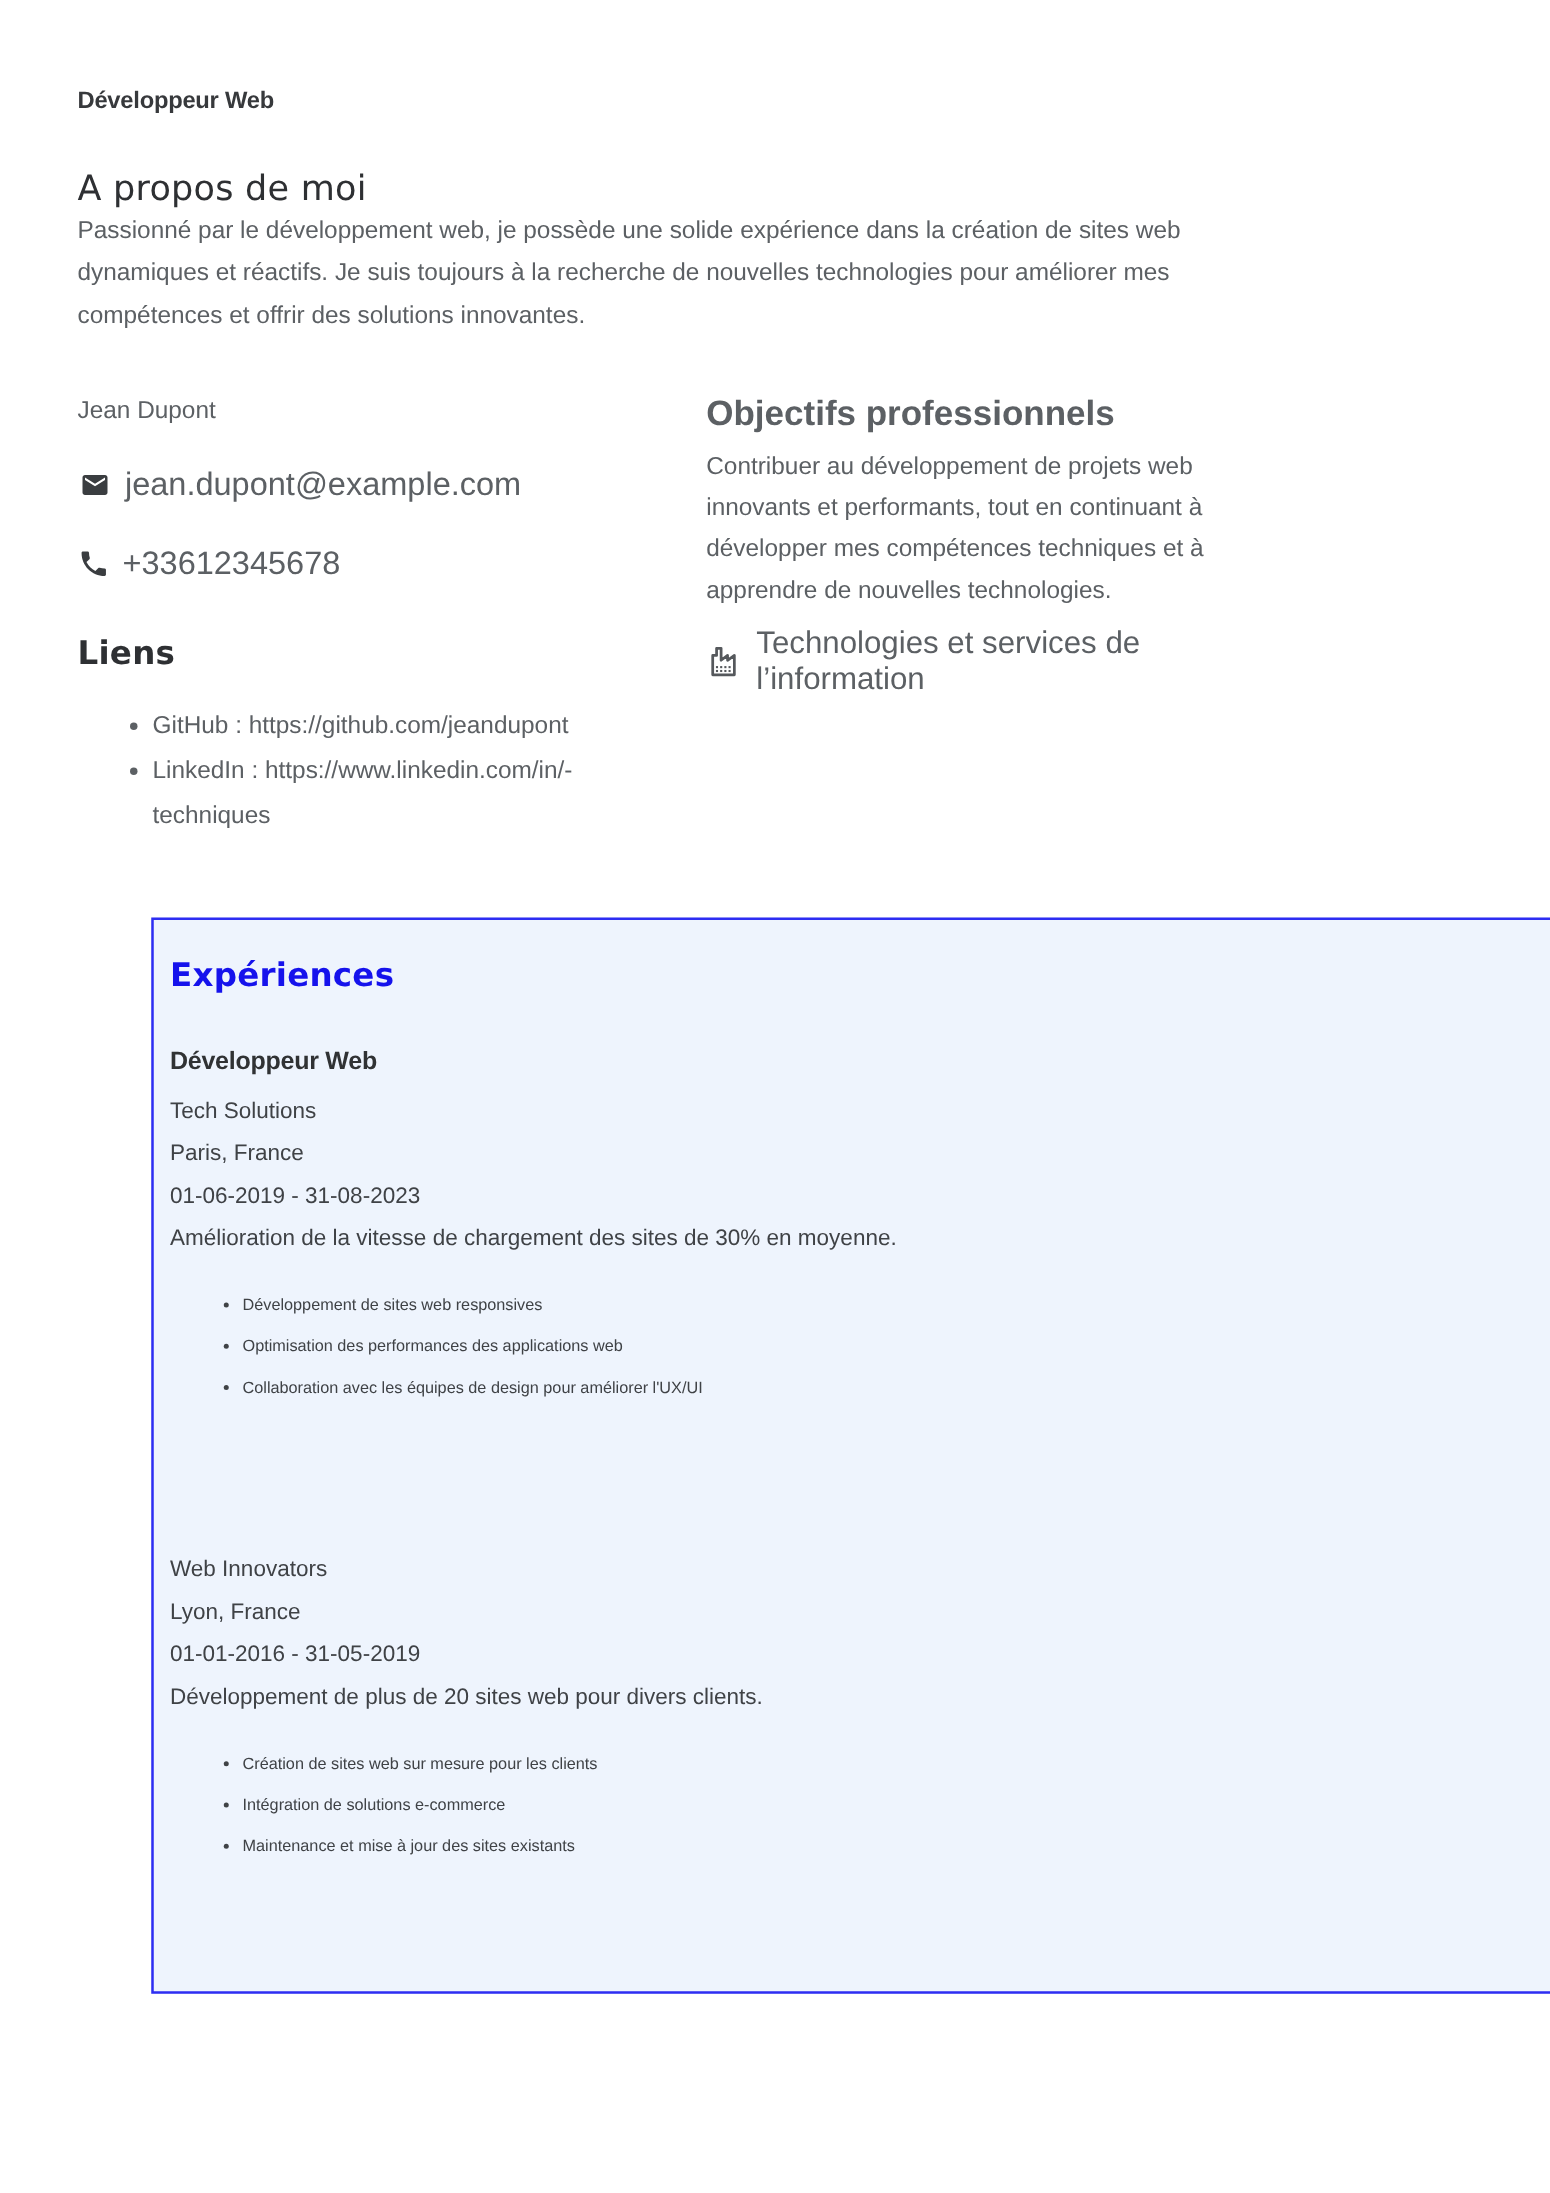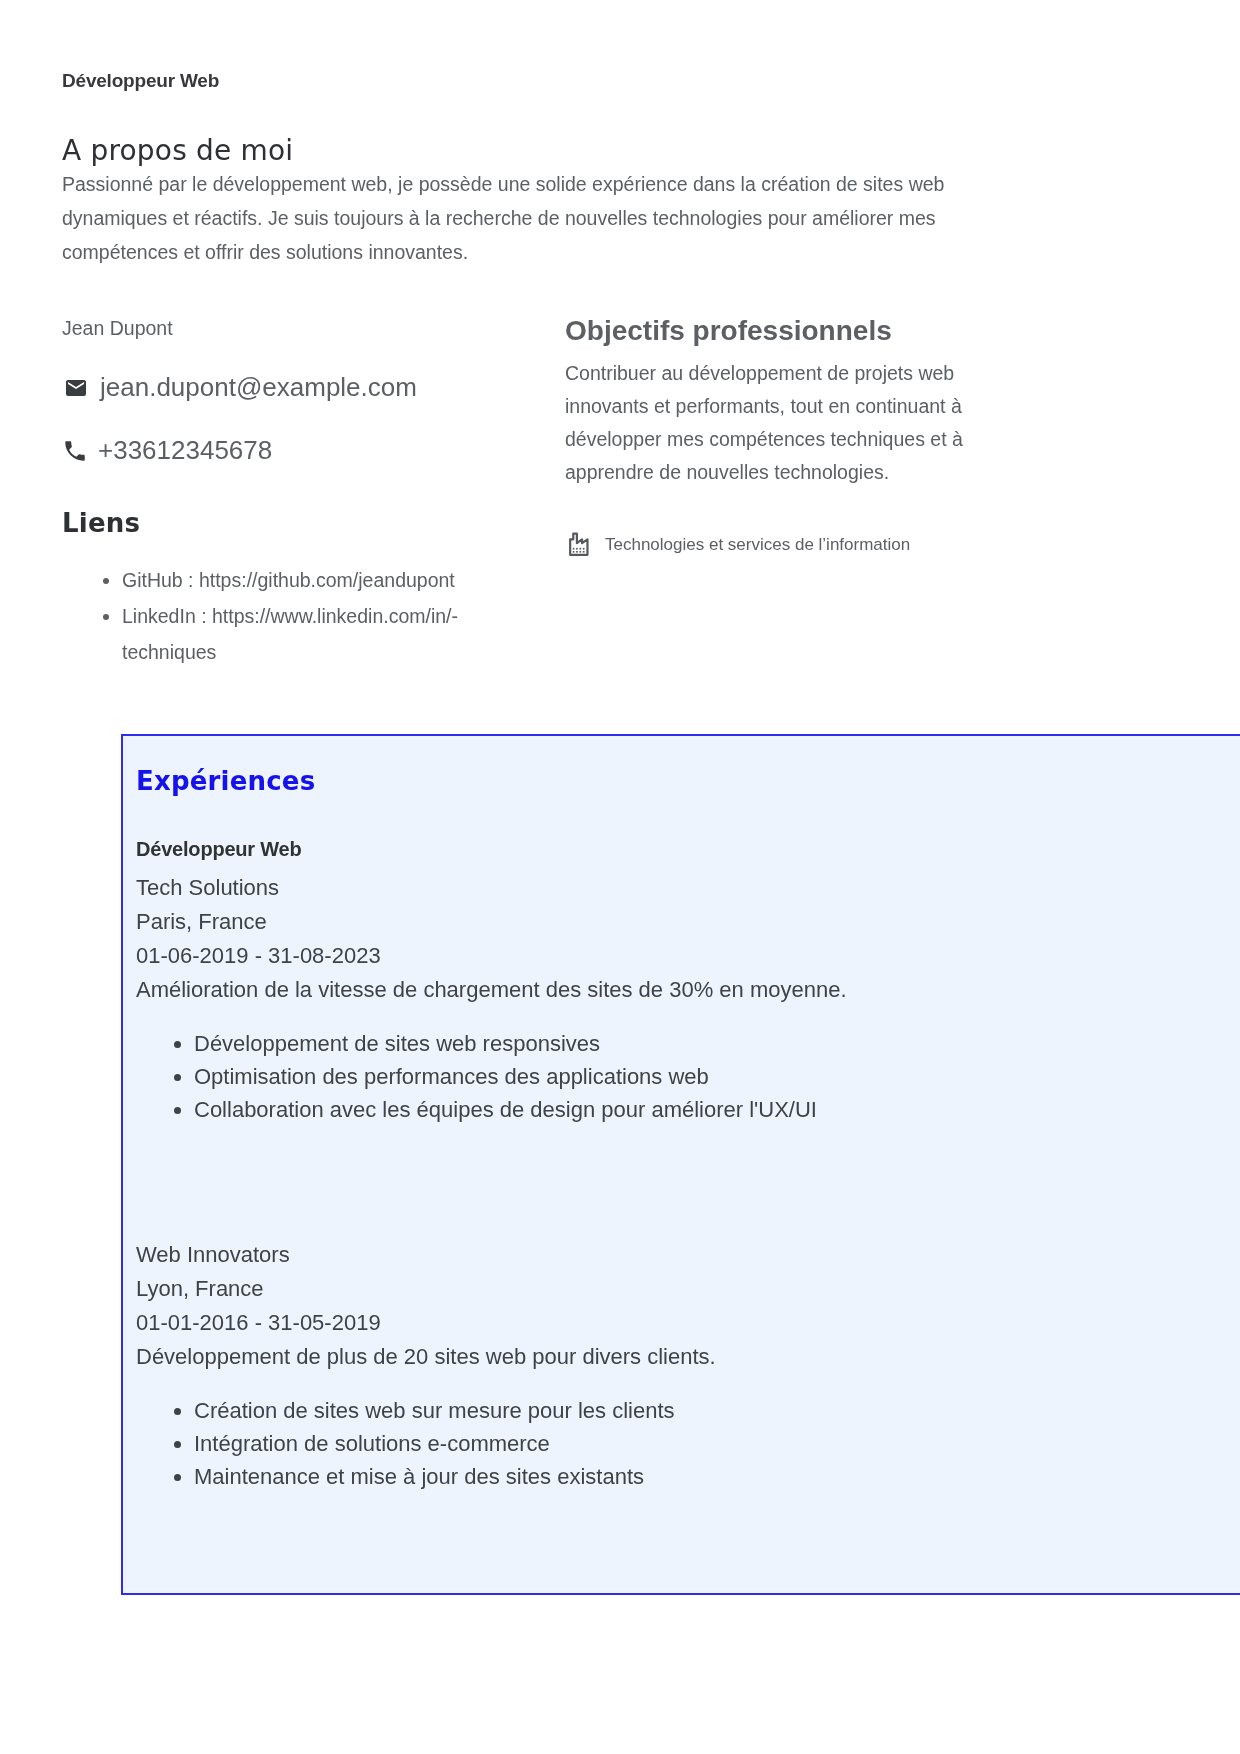--- a/index.html
+++ b/index.html
@@ -42,41 +42,41 @@
     font-size:26px;font-weight:700;color:var(--text-dark);
     letter-spacing:0.2px;margin-top:42px;
   }
   ul.links-list{
     margin-top:24px;padding-left:60px;list-style:disc;
     font-size:19.5px;line-height:36px;color:var(--text-body);
   }
   ul.links-list li{white-space:pre-line;}
   .col-right h2.objectifs{margin-top:20px;}
   .obj-text{font-size:19.5px;line-height:33px;color:var(--text-body);margin-top:10px;width:478px;}
-  .sector-row{display:flex;align-items:center;gap:9px;margin-top:40px;font-size:17px;color:var(--text-body);}
+  .sector-row{display:flex;align-items:center;gap:9px;margin-top:11px;font-size:25px;color:var(--text-body);}
   .sector-row .icn{display:inline-flex;flex:0 0 auto;}
 
   .experience-box{
     margin:64px 0 0 59px;width:1122px;
     border:2px solid var(--box-border);
     background:var(--box-bg);
     padding:30px 20px 100px 13px;
   }
   h2.exp-heading{
     font-family:"DejaVu Sans",sans-serif;
     font-size:26px;font-weight:700;color:var(--accent-blue);letter-spacing:0.2px;
   }
   .experience{margin-top:42px;}
   .experience + .experience{margin-top:112px;}
   .exp-title{font-size:20px;font-weight:700;color:#303234;letter-spacing:-0.2px;}
-  .exp-line{font-size:22px;line-height:34px;color:var(--text-exp);}
+  .exp-line{font-size:18px;line-height:34px;color:var(--text-exp);}
   .exp-line.first{margin-top:10px;}
   ul.exp-bullets{
     margin-top:20px;padding-left:58px;list-style:disc;
-    font-size:22px;line-height:33px;color:var(--text-exp);
+    font-size:13px;line-height:33px;color:var(--text-exp);
   }
 </style>
 </head>
 <body>
 
 <div class="page">
   <div class="content">
 
     <div class="top-job-title">Développeur Web</div>
 

